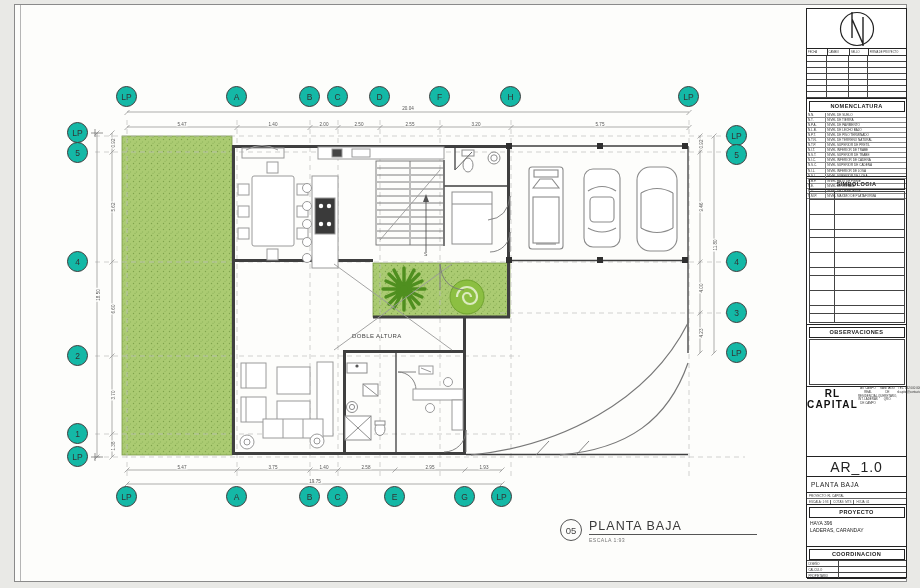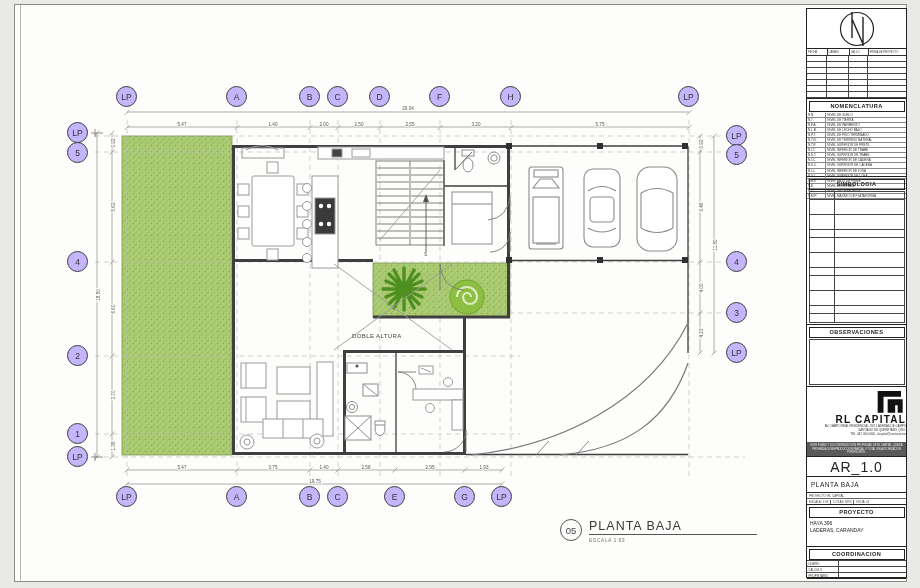--- a/index.html
+++ b/index.html
@@ -5,21 +5,21 @@
   html,body{margin:0;padding:0}
   body{width:920px;height:588px;overflow:hidden;background:#e9e9e6;
        font-family:"Liberation Sans",sans-serif;color:#222;position:relative}
   .sheet{position:absolute;left:14px;top:4px;width:893px;height:578px;
          background:#fdfdfb;border:1px solid #8a8a8a;box-sizing:border-box}
   .sheet::before{content:"";position:absolute;left:5px;top:0;bottom:0;border-left:1px solid #b5b5b5}
 
   svg.plansvg{position:absolute;left:0;top:0;z-index:1}
 
   .bub{position:absolute;width:21px;height:21px;margin:-11px 0 0 -11px;border:1.2px solid #3d3d3d;
-       border-radius:50%;background:#c4b5fd;display:flex;align-items:center;justify-content:center;
+       border-radius:50%;background:#14b8a6;display:flex;align-items:center;justify-content:center;
        font-size:8.5px;color:#333;z-index:3;box-sizing:border-box}
   .dim{position:absolute;transform:translate(-50%,-50%);font-size:4.6px;color:#555;
        background:#fdfdfb;padding:0 1px;white-space:nowrap;z-index:2}
   .dim.v{transform:translate(-50%,-50%) rotate(-90deg)}
   .note{position:absolute;font-size:6px;color:#444;letter-spacing:.4px;z-index:2}
   .snote{position:absolute;font-size:5px;color:#555;z-index:2}
 
   .plancap{position:absolute;left:560px;top:519px;display:flex;gap:7px;align-items:flex-start;z-index:3}
   .plancap .num{width:22px;height:22px;border:1.4px solid #555;border-radius:50%;display:flex;
                 align-items:center;justify-content:center;font-size:9.5px;color:#444;box-sizing:border-box}
@@ -45,21 +45,21 @@
   .nom{height:78px}
   .nrow{display:flex;font-size:3.1px;line-height:4.05px;border-bottom:.4px solid #888;color:#333}
   .nrow b{width:17%;border-right:.4px solid #888;padding-left:1px;font-weight:normal;overflow:hidden;white-space:nowrap}
   .nrow u{text-decoration:none;padding-left:1.5px;white-space:nowrap;overflow:hidden;flex:1}
   .simb{height:148px;display:flex;flex-direction:column}
   .simbody{flex:1;margin:0 1.5px 1.5px;border:.6px solid #444;position:relative;
      background:repeating-linear-gradient(to bottom,transparent 0 7px,#444 7px 7.6px)}
   .simbody::before{content:"";position:absolute;left:26%;top:0;bottom:0;border-left:.6px solid #444}
   .obs{height:62px;display:flex;flex-direction:column}
   .obsbody{flex:1;margin:0 1.5px 1.5px;border:.6px solid #444}
-  .brand{height:70px;display:flex;flex-direction:column;align-items:flex-end;text-align:center}
+  .brand{height:70px;display:flex;flex-direction:row;align-items:flex-start;text-align:center}
   .brandname{font-size:10px;font-weight:bold;letter-spacing:1.2px;color:#111;margin-top:1px}
   .brandline{font-size:2.9px;line-height:3.8px;color:#333}
   .strip{margin-top:auto;align-self:stretch;background:#5a5a5a;color:#eee;font-size:2.6px;
          line-height:3.2px;padding:2px 3px;text-align:center}
   .arbox{height:20px;display:flex;align-items:center;justify-content:center;
          font-size:14px;letter-spacing:1px;color:#222}
   .shtitle{height:16px;font-size:6.5px;display:flex;align-items:center;padding-left:4px;letter-spacing:.5px}
   .meta{height:12px;display:flex;flex-direction:column;font-size:3px;color:#444}
   .meta .m1{flex:1;border-bottom:.5px solid #666;display:flex;align-items:center;padding-left:2px}
   .meta .m2{flex:1;display:flex;align-items:center}

